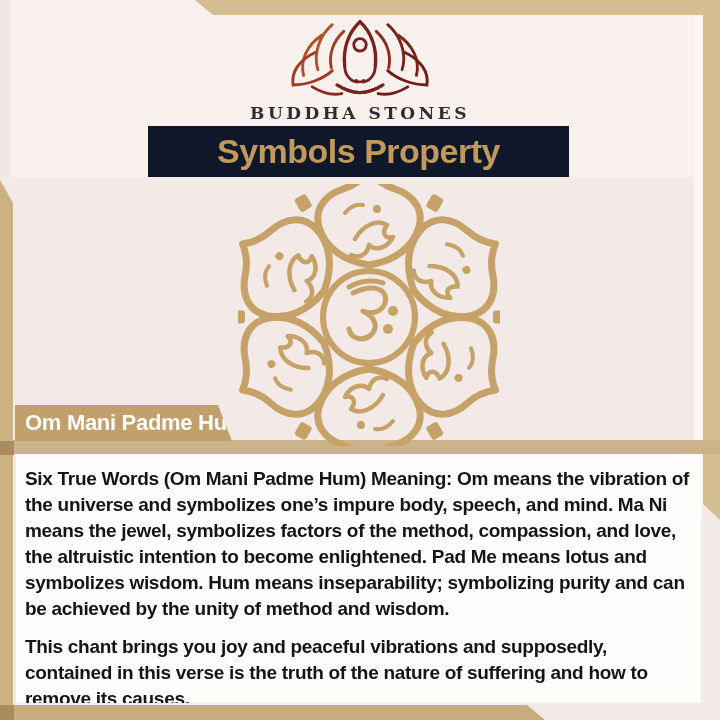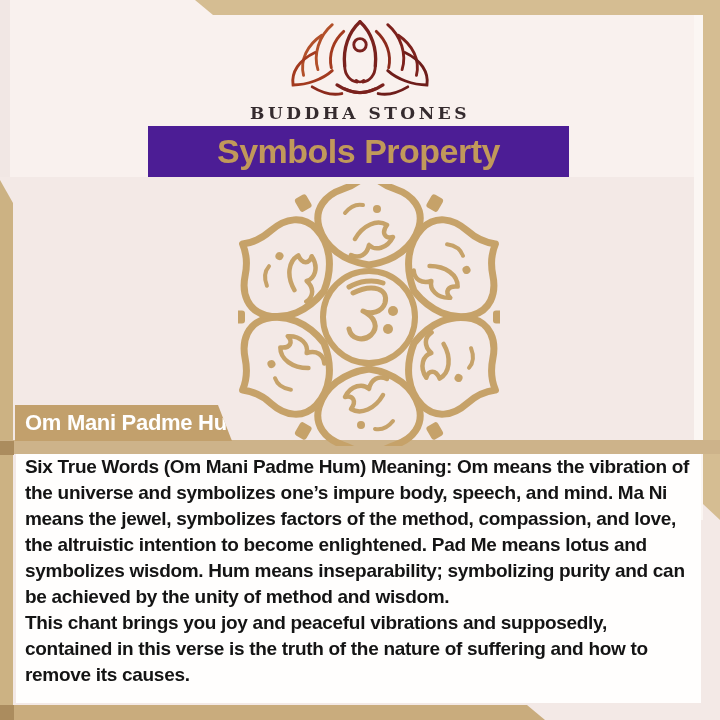--- a/index.html
+++ b/index.html
@@ -27,40 +27,40 @@
   .fold-bottom{top:705px;height:15px;}
 
   
   .logo{position:absolute;left:280px;top:18px;width:160px;height:88px;}
   .brand-name{position:absolute;left:0;top:103px;width:720px;text-align:center;
               font-family:"DejaVu Serif", serif;font-size:17px;font-weight:600;
               letter-spacing:3.5px;color:#352b2e;}
 
   
   .title-banner{position:absolute;left:148px;top:126px;width:421px;height:51px;
-                background:#4c1d95;display:flex;align-items:center;justify-content:center;}
+                background:#0f172a;display:flex;align-items:center;justify-content:center;}
   .page-title{font-size:34px;font-weight:bold;color:#c1995a;letter-spacing:-0.5px;}
 
   
   .mandala{position:absolute;left:238px;top:184px;width:262px;height:262px;}
 
   
   .ribbon{position:absolute;left:15px;top:405px;width:217px;height:36px;background:#c2a06c;
           clip-path:polygon(0 0,203px 0,100% 100%,0 100%);
           display:flex;align-items:center;}
   .ribbon-label{color:#ffffff;font-size:22px;font-weight:bold;padding-left:10px;
                 letter-spacing:-0.3px;white-space:nowrap;}
 
   
   .card{position:absolute;left:16px;top:454px;width:685px;height:249px;background:#fffefd;
         overflow:hidden;}
   .keywords{margin:4px 0 2px 0;text-align:center;font-size:26px;font-weight:bold;
             color:#c9a469;letter-spacing:0.5px;
             font-family:"Liberation Sans","DejaVu Sans",sans-serif;white-space:nowrap;}
-  .para{margin:0 6px 0 9px;font-size:19px;line-height:26px;font-weight:bold;
+  .para{margin:12px 6px 0 9px;font-size:19px;line-height:26px;font-weight:bold;
         color:#141414;letter-spacing:-0.3px;}
 </style>
 </head>
 <body>
 
 <div id="page">
 
   <div class="bg-lower"></div>
   <div class="bg-left-shade"></div>
   <div class="bg-right-light"></div>

